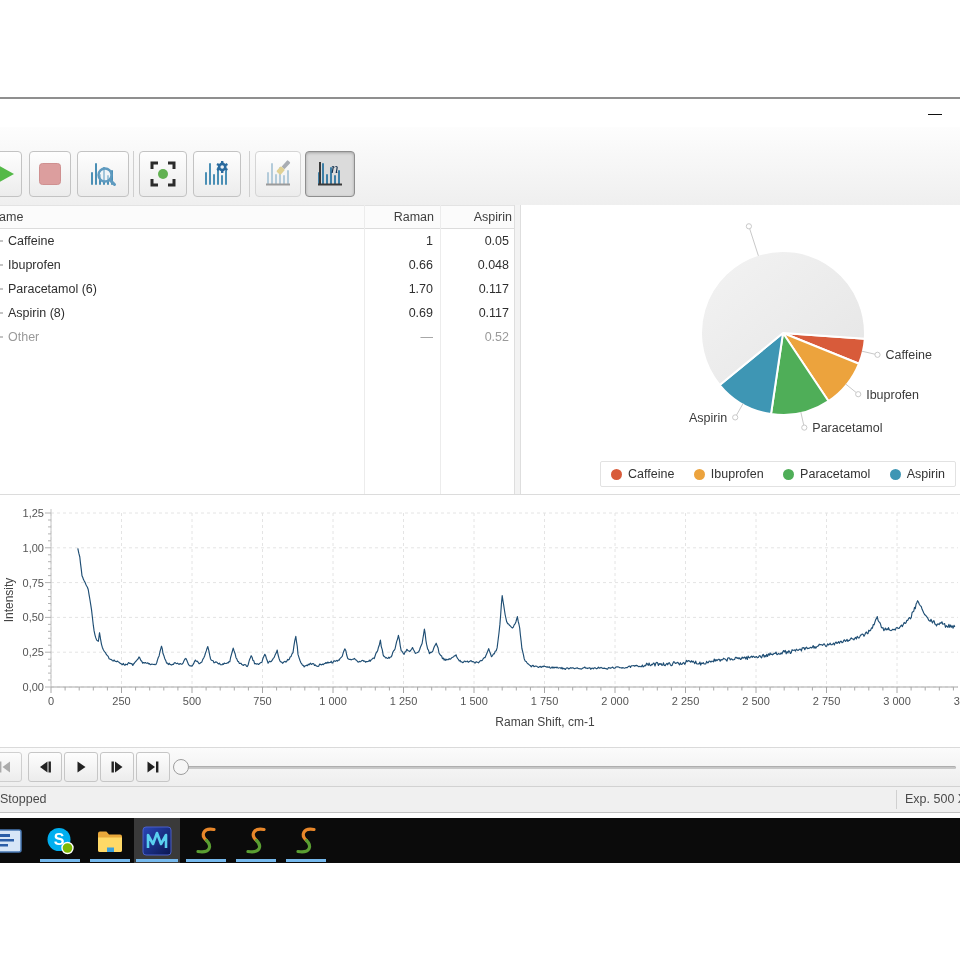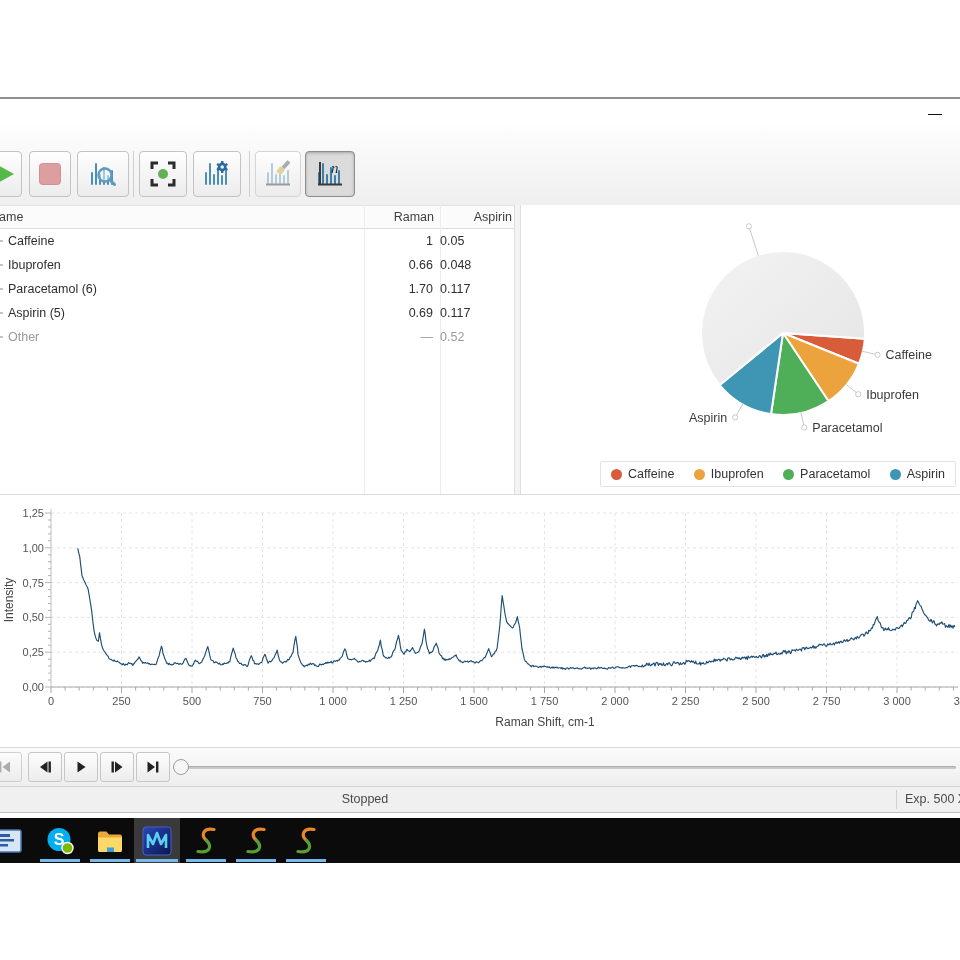--- a/index.html
+++ b/index.html
@@ -25,21 +25,21 @@
 
   
   #table-panel{left:0;top:205px;width:515px;height:289px;background:#fff;border-right:1px solid #d9d9d9;box-sizing:border-box;}
   #table-header{position:absolute;left:0;top:0;width:514px;height:24px;background:#fbfbfb;
     border-top:1px solid #e3e3e3;border-bottom:1px solid #dcdcdc;box-sizing:border-box;}
   .hcell{position:absolute;top:0;height:22px;line-height:22px;font-size:12.5px;color:#3f3f3f;}
   .col-line{position:absolute;top:0;width:1px;height:289px;background:#ececec;}
   .trow{position:absolute;left:0;width:514px;height:24px;font-size:12.5px;color:#2f2f2f;cursor:default;}
   .trow .rname{position:absolute;left:8px;top:0;line-height:24px;}
   .trow .rmatch{position:absolute;left:364px;width:69px;top:0;line-height:24px;text-align:right;}
-  .trow .rfrac{position:absolute;left:440px;width:69px;top:0;line-height:24px;text-align:left;}
+  .trow .rfrac{position:absolute;left:440px;width:69px;top:0;line-height:24px;text-align:right;}
   .trow .rmark{position:absolute;left:-4px;top:11px;width:7px;height:2px;background:#c4c4c4;}
   .trow.muted{color:#9a9a9a;}
 
   #splitter{left:514px;top:205px;width:7px;height:289px;background:#f3f3f3;
     border-left:1px solid #dedede;border-right:1px solid #dedede;box-sizing:border-box;}
 
   
   #pie-panel{left:521px;top:205px;width:439px;height:289px;background:#fff;}
   #pie-svg{position:absolute;left:0;top:0;}
   #legend{position:absolute;left:79px;top:256px;width:356px;height:26px;border:1px solid #e2e2e2;
@@ -59,21 +59,21 @@
   .pbtn{position:absolute;top:4px;width:34px;height:30px;border:1px solid #c6c6c6;border-radius:3px;
     background:linear-gradient(#fdfdfd,#ececec);display:flex;align-items:center;justify-content:center;box-sizing:border-box;}
   #slider-track{position:absolute;left:176px;top:18px;width:780px;height:3px;background:#c9c9c9;border-radius:2px;
     box-shadow:inset 0 1px 1px rgba(0,0,0,0.15);}
   #slider-thumb{position:absolute;left:173px;top:11px;width:16px;height:16px;border-radius:50%;
     background:#f6f6f6;border:1px solid #9d9d9d;box-sizing:border-box;}
 
   
   #statusbar{left:0;top:786px;width:960px;height:27px;background:#f0f0f0;border-top:1px solid #d2d2d2;
     border-bottom:1px solid #c2c2c2;box-sizing:border-box;font-size:12.5px;color:#4a4a4a;}
-  #status-state{position:absolute;left:0;top:0;width:730px;height:25px;line-height:25px;text-align:center;}
+  #status-state{position:absolute;left:0;top:0;width:730px;height:25px;line-height:25px;text-align:left;}
   #status-div{position:absolute;left:896px;top:3px;width:1px;height:19px;background:#d0d0d0;}
   #status-exp{position:absolute;left:905px;top:0;height:25px;line-height:25px;white-space:nowrap;}
 
   
   #taskbar{left:0;top:818px;width:960px;height:45px;background:#0b0b0b;}
   .tb-slot{position:absolute;top:0;height:45px;display:flex;align-items:center;justify-content:center;}
   .tb-slot.active{background:#3a3a3a;}
   .tb-underline{position:absolute;bottom:1px;height:3px;background:#76b9ed;}
   #tray{position:absolute;right:0;top:0;height:45px;}
   text{user-select:none;}
@@ -208,21 +208,21 @@
           <div class="rfrac">0.048</div>
         </div>
         <div class="trow" style="top: 72px;">
           <div class="rmark"></div>
           <div class="rname">Paracetamol (6)</div>
           <div class="rmatch">1.70</div>
           <div class="rfrac">0.117</div>
         </div>
         <div class="trow" style="top: 96px;">
           <div class="rmark"></div>
-          <div class="rname">Aspirin (5)</div>
+          <div class="rname">Aspirin (8)</div>
           <div class="rmatch">0.69</div>
           <div class="rfrac">0.117</div>
         </div>
         <div class="trow muted" style="top: 120px;">
           <div class="rmark"></div>
           <div class="rname">Other</div>
           <div class="rmatch">—</div>
           <div class="rfrac">0.52</div>
         </div>
       </div>

